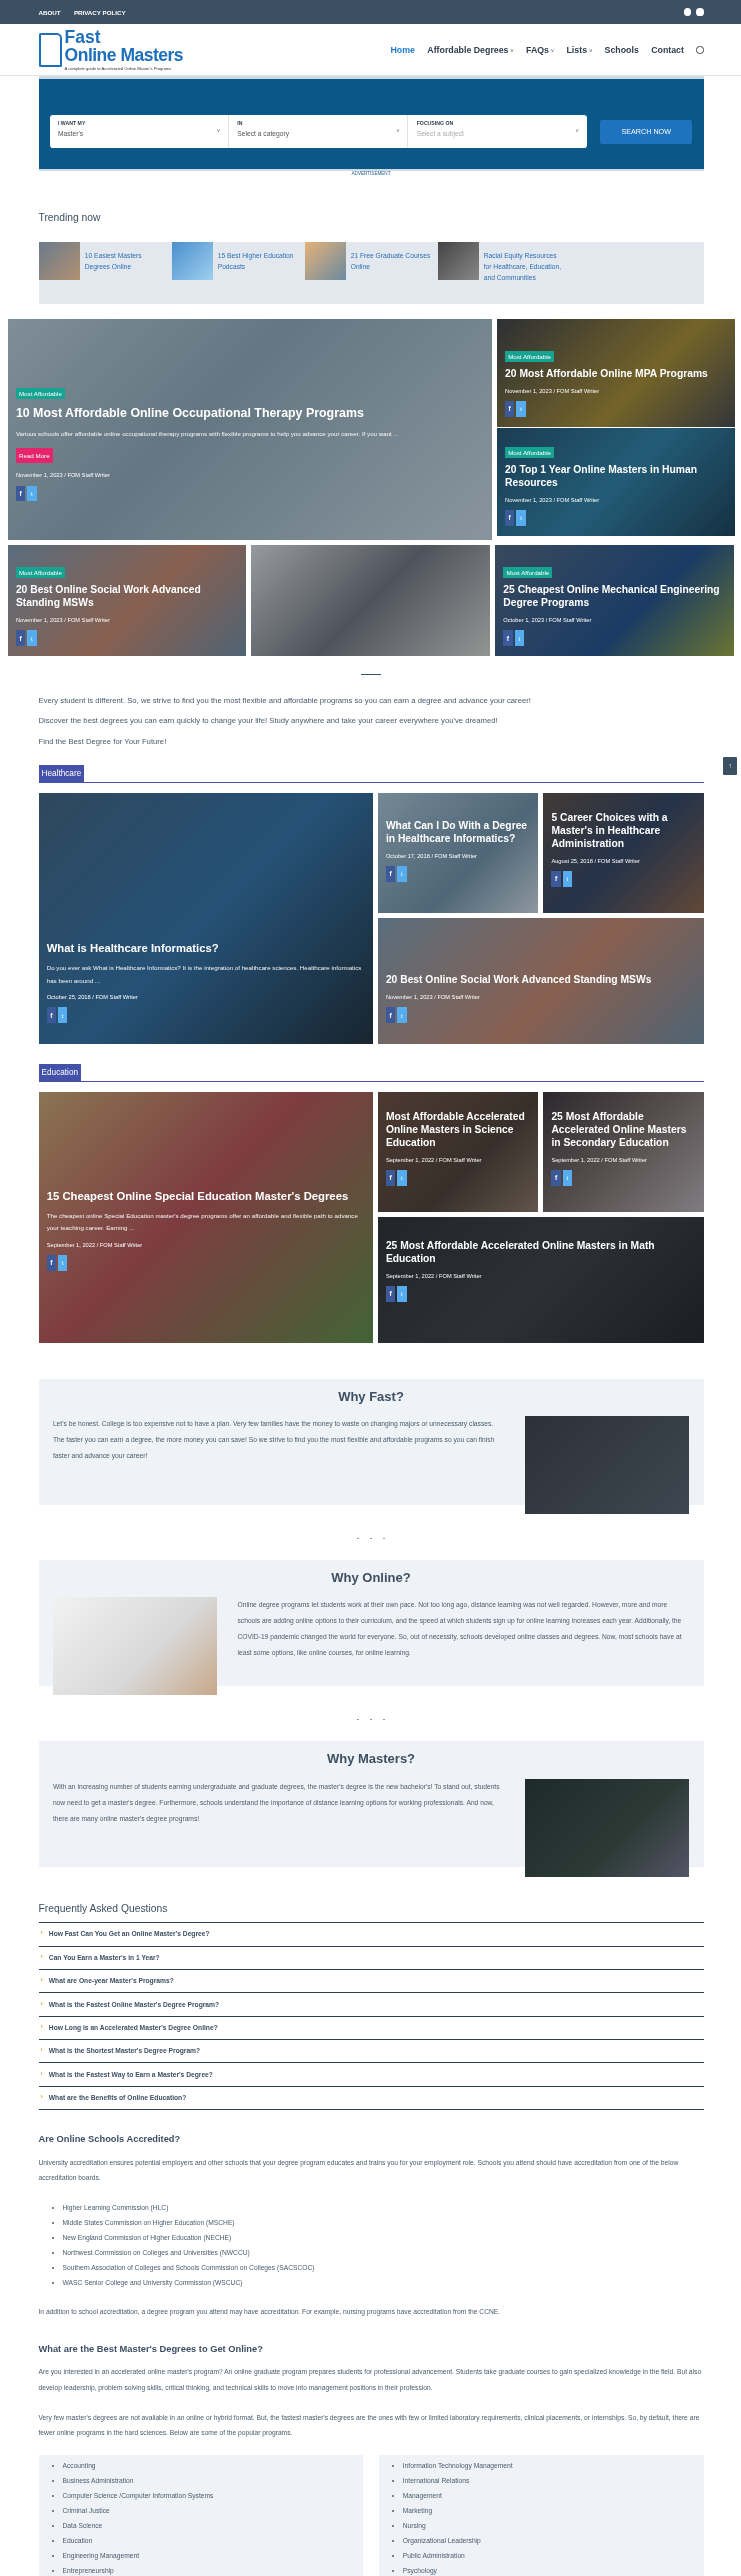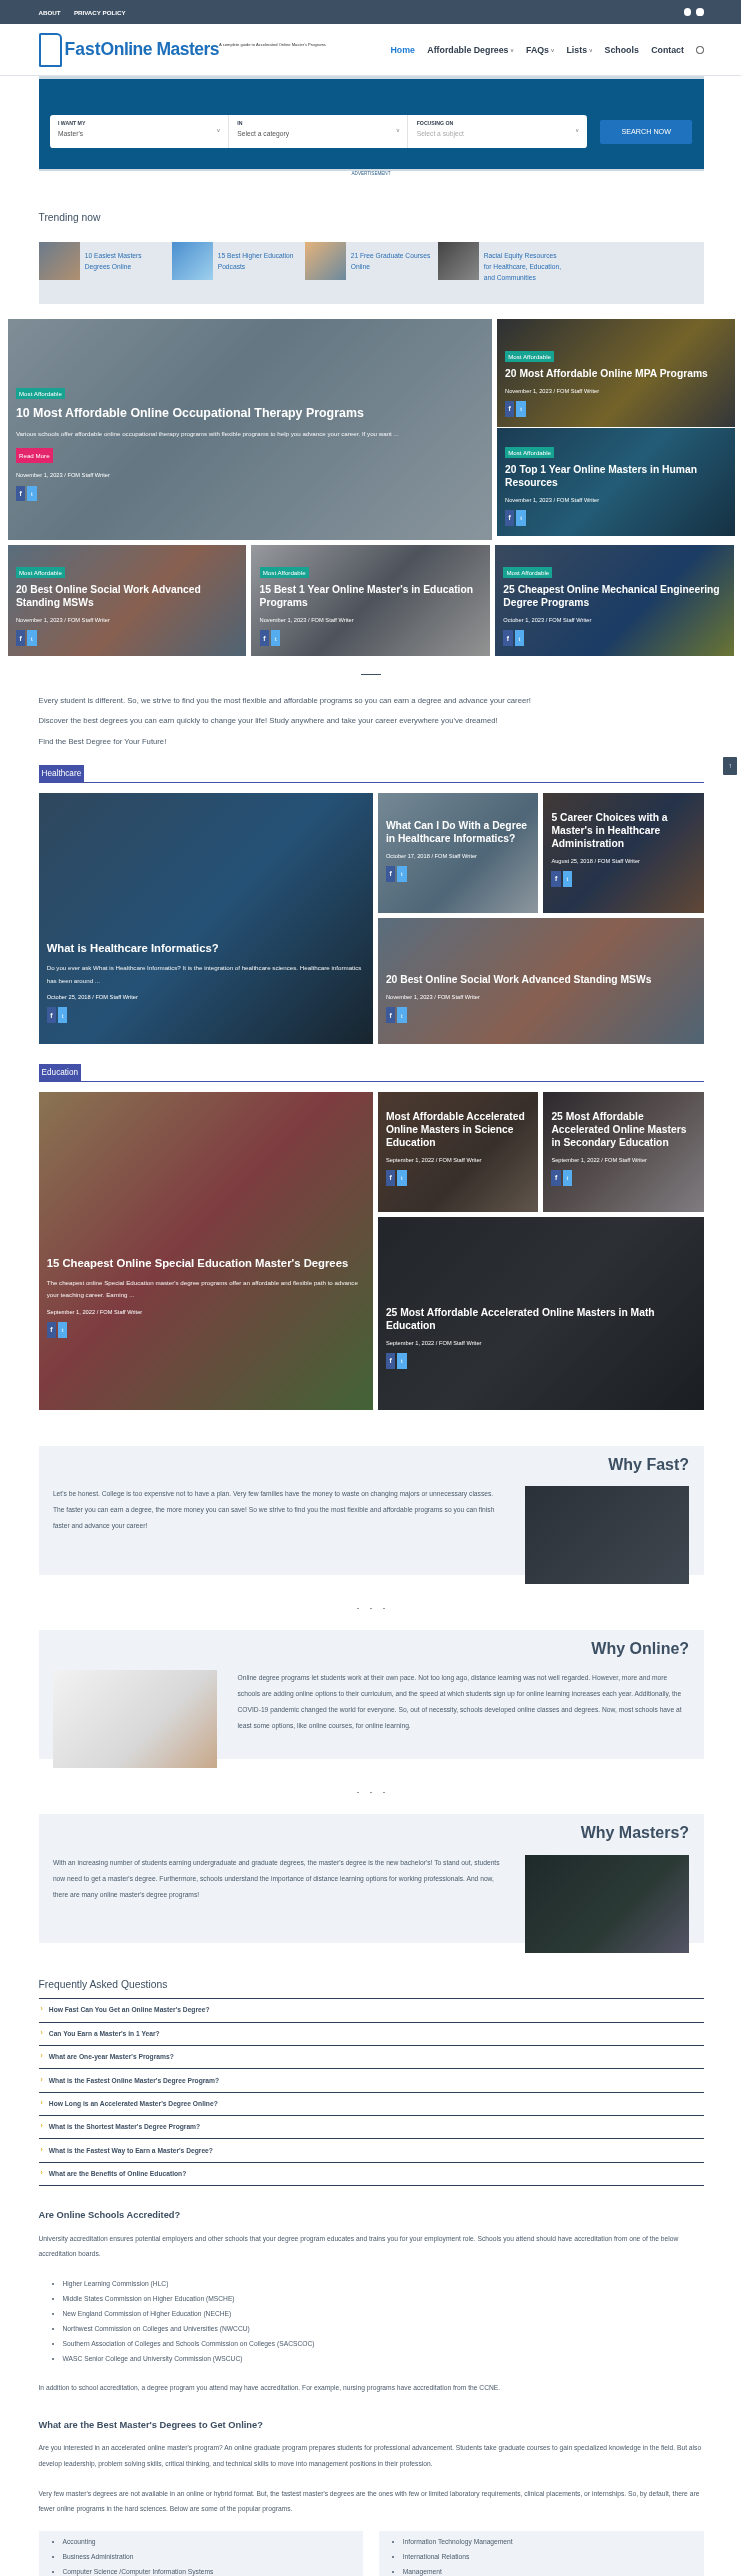--- a/index.html
+++ b/index.html
@@ -10,21 +10,21 @@
 .topbar{background:#3d4f63;height:24px}
 .topbar .wrap{display:flex;align-items:center;justify-content:space-between;height:24px}
 .topbar .links{display:flex;gap:13.4px;font-size:6.2px;color:#fff;font-weight:bold}
 .topbar .soc{display:flex;gap:5.2px}
 .topbar .soc span{width:7.2px;height:8.2px;border-radius:3.6px;background:#fff;display:inline-block}
 
 .header{height:52px;border-bottom:0.5px solid #e0e4ea}
 .header .wrap{display:flex;align-items:center;justify-content:space-between;height:52px}
 .logo{display:flex;align-items:center;gap:3.1px;color:#1d6fbb}
 .logo .book{width:23px;height:34px;border:2.1px solid #1d6fbb;border-radius:1.5px 5.2px 1.5px 1.5px;position:relative}
-.logo .txt{display:flex;flex-direction:row;line-height:1}
+.logo .txt{display:flex;flex-direction:column;line-height:1}
 .logo .t1{font-size:17.5px;font-weight:bold}
 .logo .t2{font-size:17.5px;font-weight:bold;letter-spacing:-0.5px}
 .logo .t3{font-size:4.1px;color:#333;margin-top:2.1px}
 .nav{display:flex;align-items:center;gap:12.4px;font-size:8.8px;color:#2f3d4d;font-weight:bold}
 .nav .active{color:#1e7cd4}
 .nav .chev{font-size:5.2px;margin-left:2.1px;color:#777}
 .nav .search{width:7.2px;height:7.2px;border:1px solid #444;border-radius:50%;display:inline-block}
 
 .searchband{background:#095887;width:665px;margin:0 auto;height:95px;padding-top:36px;position:relative;border-top:3.1px solid #cfd9e4;border-bottom:2.1px solid #cfd9e4}
 .sform{display:flex;align-items:center;margin:0 11.3px;gap:13.4px}
@@ -61,21 +61,21 @@
 .divider{width:20.6px;height:1.5px;background:#3d4f63;margin:17.5px auto}
 .intro p{font-size:7.7px;line-height:15.5px;color:#4a5a6b;margin-bottom:5.2px}
 
 .catHead{display:flex;align-items:center;border-bottom:1.5px solid #4351a8;margin:15.5px 0 9.3px}
 .catHead span{background:#4351a8;color:#fff;font-size:8.2px;padding:4.1px 3.1px}
 .catGrid{display:grid;grid-template-columns:334px 1fr;gap:5.2px}
 .catRight{display:grid;grid-template-columns:1fr 1fr;grid-template-rows:120px 1fr;gap:5.2px}
 .catRight .wide{grid-column:1/3}
 
 .why{background:#eff3f7;padding:10.3px 14.4px 13.4px;position:relative;margin-top:20.6px}
-.why h2{text-align:right;font-size:16px;color:#3d4f63;margin-bottom:12.4px}
+.why h2{text-align:center;font-size:13px;color:#3d4f63;margin-bottom:12.4px}
 .why .body{display:flex;gap:20.6px;align-items:flex-start}
 .why p{font-size:6.7px;line-height:16px;color:#4a5a6b}
 .why .img{width:164px;height:98px;flex-shrink:0;margin-bottom:-23px}
 .dots{display:flex;justify-content:center;gap:11.3px;margin:33px 0 15.5px}
 .dots span{width:1.5px;height:1.5px;background:#888;border-radius:50%}
 
 .faqTitle{font-size:10.3px;color:#3d4f63;font-weight:normal;margin:26px 0 8.2px}
 .faq-item{border-top:1px solid #2d4156;padding:7.2px 0 8.2px 10.3px;font-size:6.7px;color:#3d4f63;font-weight:bold;position:relative}
 .faq-item:last-child{border-bottom:1px solid #2d4156}
 .faq-item .car{position:absolute;left:2.1px;top:6.2px;color:#e5b020;font-size:6.7px}
@@ -239,24 +239,20 @@
 <div class="row3">
   <div class="card img-sw" style="height:111px">
     <div class="ov"></div>
     <div class="in"><span class="badge">Most Affordable</span><div class="ctitle">20 Best Online Social Work Advanced Standing MSWs</div><div class="cmeta">November 1, 2023 / FOM Staff Writer</div><div class="share">
             <span class="fb">f</span>
             <span class="tw">t</span>
           </div></div>
   </div>
   <div class="card img-edu1" style="height:111px">
     <div class="ov"></div>
-    <div class="in"><span class="badge">Most Affordable</span><div class="ctitle">15 Best 1 Year Online Master's in Education Programs</div><div class="cmeta">November 1, 2023 / FOM Staff Writer</div><div class="share">
-            <span class="fb">f</span>
-            <span class="tw">t</span>
-          </div></div>
   </div>
   <div class="card img-mech" style="height:111px">
     <div class="ov"></div>
     <div class="in"><span class="badge">Most Affordable</span><div class="ctitle">25 Cheapest Online Mechanical Engineering Degree Programs</div><div class="cmeta">October 1, 2023 / FOM Staff Writer</div><div class="share">
             <span class="fb">f</span>
             <span class="tw">t</span>
           </div></div>
   </div>
 </div>
 
@@ -321,21 +317,21 @@
           </div>
     </div>
   </div>
 </div>
 
 <div class="wrap">
   <div class="catHead" style="margin-top:20.6px">
         <span>Education</span>
       </div>
   <div class="catGrid">
-    <div class="card img-sped" style="height:318px">
+    <div class="card img-sped" style="height:251px">
       <div class="ov"></div>
       <div class="in" style="bottom:72px">
             <div class="ctitle" style="font-size:11.3px">15 Cheapest Online Special Education Master's Degrees</div>
             <div class="cdesc">The cheapest online Special Education master's degree programs offer an affordable and flexible path to advance your teaching career. Earning ...</div>
             <div class="cmeta">September 1, 2022 / FOM Staff Writer</div>
             <div class="share">
               <span class="fb">f</span>
               <span class="tw">t</span>
             </div>
           </div>

